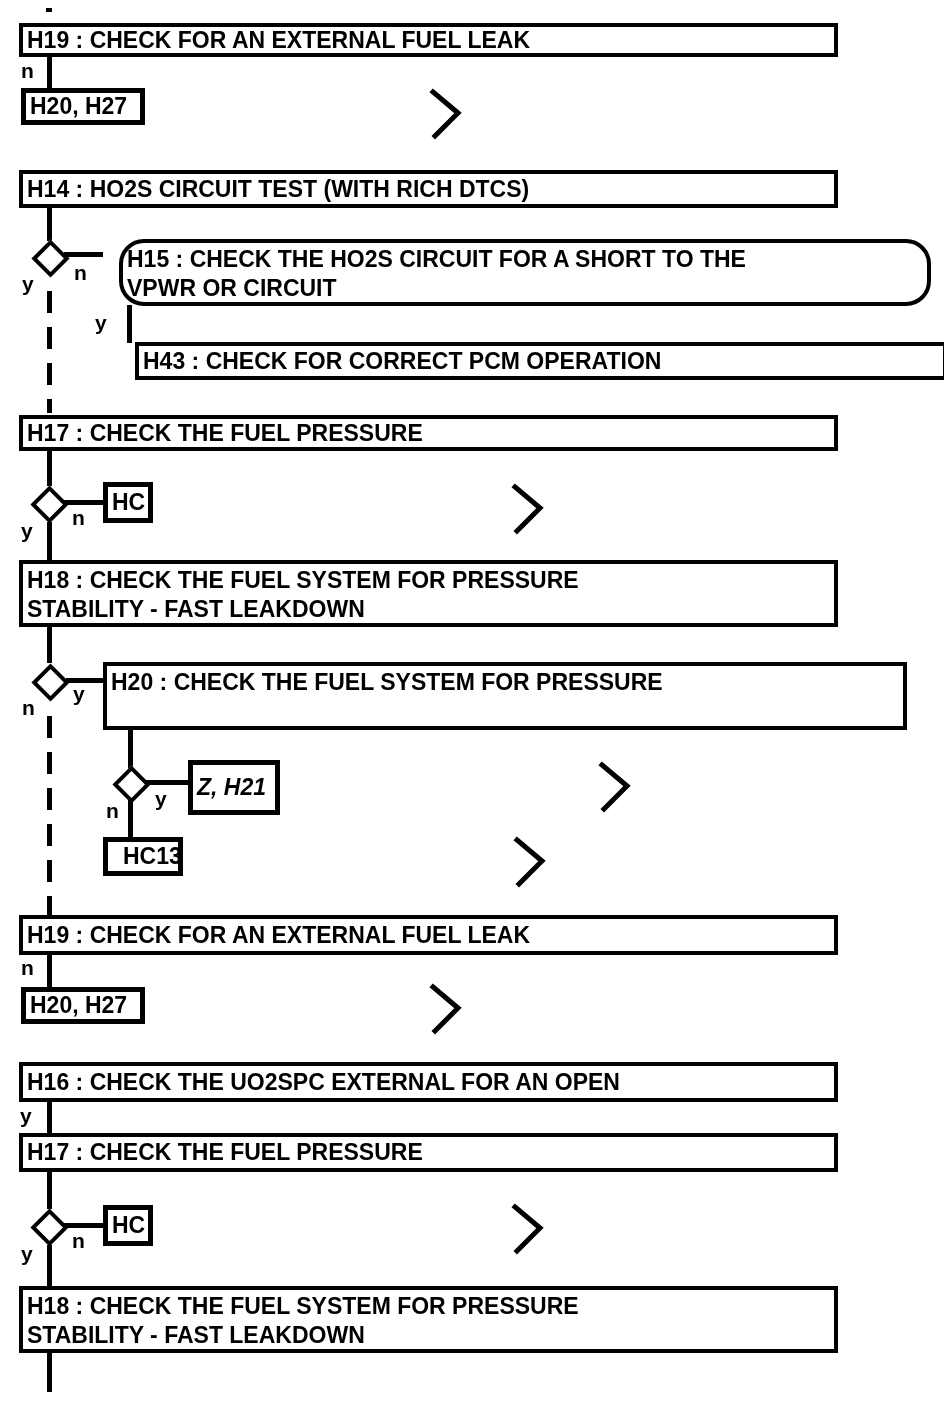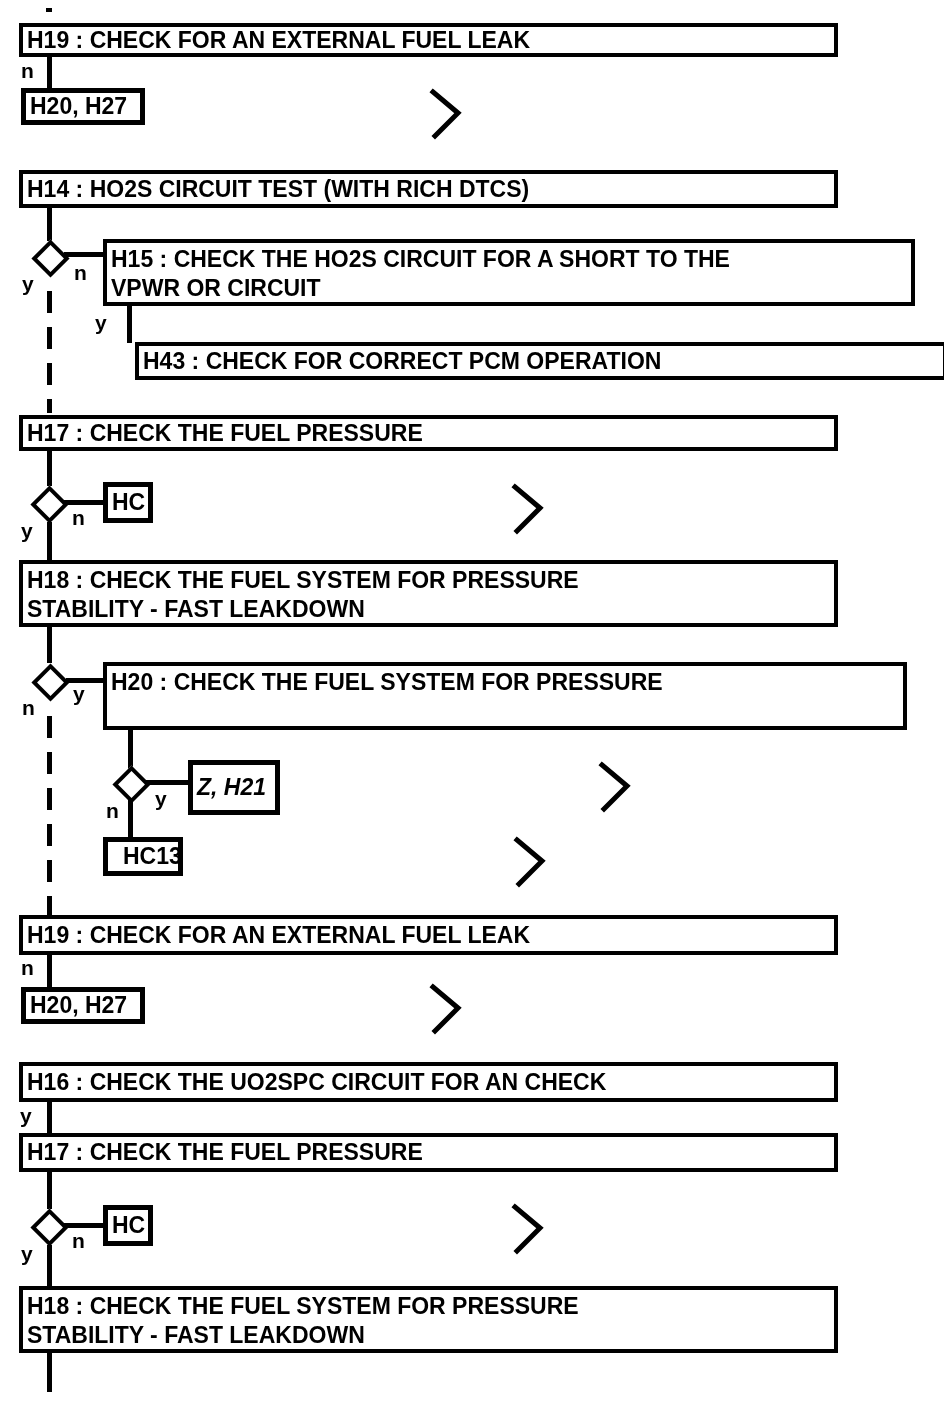--- a/index.html
+++ b/index.html
@@ -33,21 +33,21 @@
   #lbl-n1{left:21px;top:60px;}
   #b-h20h27-top{left:21px;top:88px;width:124px;height:37px;}
   #chev-1{left:429px;top:88px;}
 
   #b-h14{left:19px;top:170px;width:819px;height:38px;}
   #v-b1{left:47px;top:207px;height:34px;}
   #d-1{left:37px;top:245px;}
   #h-c1{left:64px;top:252px;width:39px;}
   #lbl-n2{left:74px;top:262px;}
   #lbl-y1{left:22px;top:273px;}
-  #b-h15{left:103px;top:239px;width:812px;height:67px;}
+  #b-h15{left:119px;top:239px;width:812px;height:67px;border-radius:25px;}
   #lbl-y2{left:95px;top:312px;}
   #v-b2{left:127px;top:305px;height:38px;}
   #b-h43{left:103px;top:342px;width:812px;height:38px;margin-left:32px;}
   #dash-1{left:47px;top:291px;height:122px;}
 
   #b-h17-top{left:19px;top:415px;width:819px;height:36px;}
   #v-c1{left:47px;top:450px;height:36px;}
   #d-2{left:36px;top:491px;}
   #h-c2{left:64px;top:500px;width:39px;}
   #b-hc-top{left:103px;top:482px;width:50px;height:41px;}
@@ -168,21 +168,21 @@
 </svg>
 
 <div class="box" id="b-h19-bot">H19 : CHECK FOR AN EXTERNAL FUEL LEAK</div>
 <div class="vline" id="v-f1"></div>
 <div class="lbl" id="lbl-n6">n</div>
 <div class="box small" id="b-h20h27-bot">H20, H27</div>
 <svg class="chev" id="chev-5" width="34" height="52" viewBox="0 0 34 52">
   <polyline points="4,4 29,25 6,48" fill="none" stroke="#000" stroke-width="5" stroke-linecap="square"></polyline>
 </svg>
 
-<div class="box" id="b-h16">H16 : CHECK THE UO2SPC CIRCUIT FOR AN CHECK</div>
+<div class="box" id="b-h16">H16 : CHECK THE UO2SPC EXTERNAL FOR AN OPEN</div>
 <div class="vline" id="v-g1"></div>
 <div class="lbl" id="lbl-y6">y</div>
 <div class="box" id="b-h17-bot">H17 : CHECK THE FUEL PRESSURE</div>
 <div class="vline" id="v-h1"></div>
 <div class="diamond" id="d-5"></div>
 <div class="hline" id="h-c5"></div>
 <div class="box small" id="b-hc-bot">HC</div>
 <div class="lbl" id="lbl-n7">n</div>
 <div class="lbl" id="lbl-y7">y</div>
 <svg class="chev" id="chev-6" width="34" height="52" viewBox="0 0 34 52">

